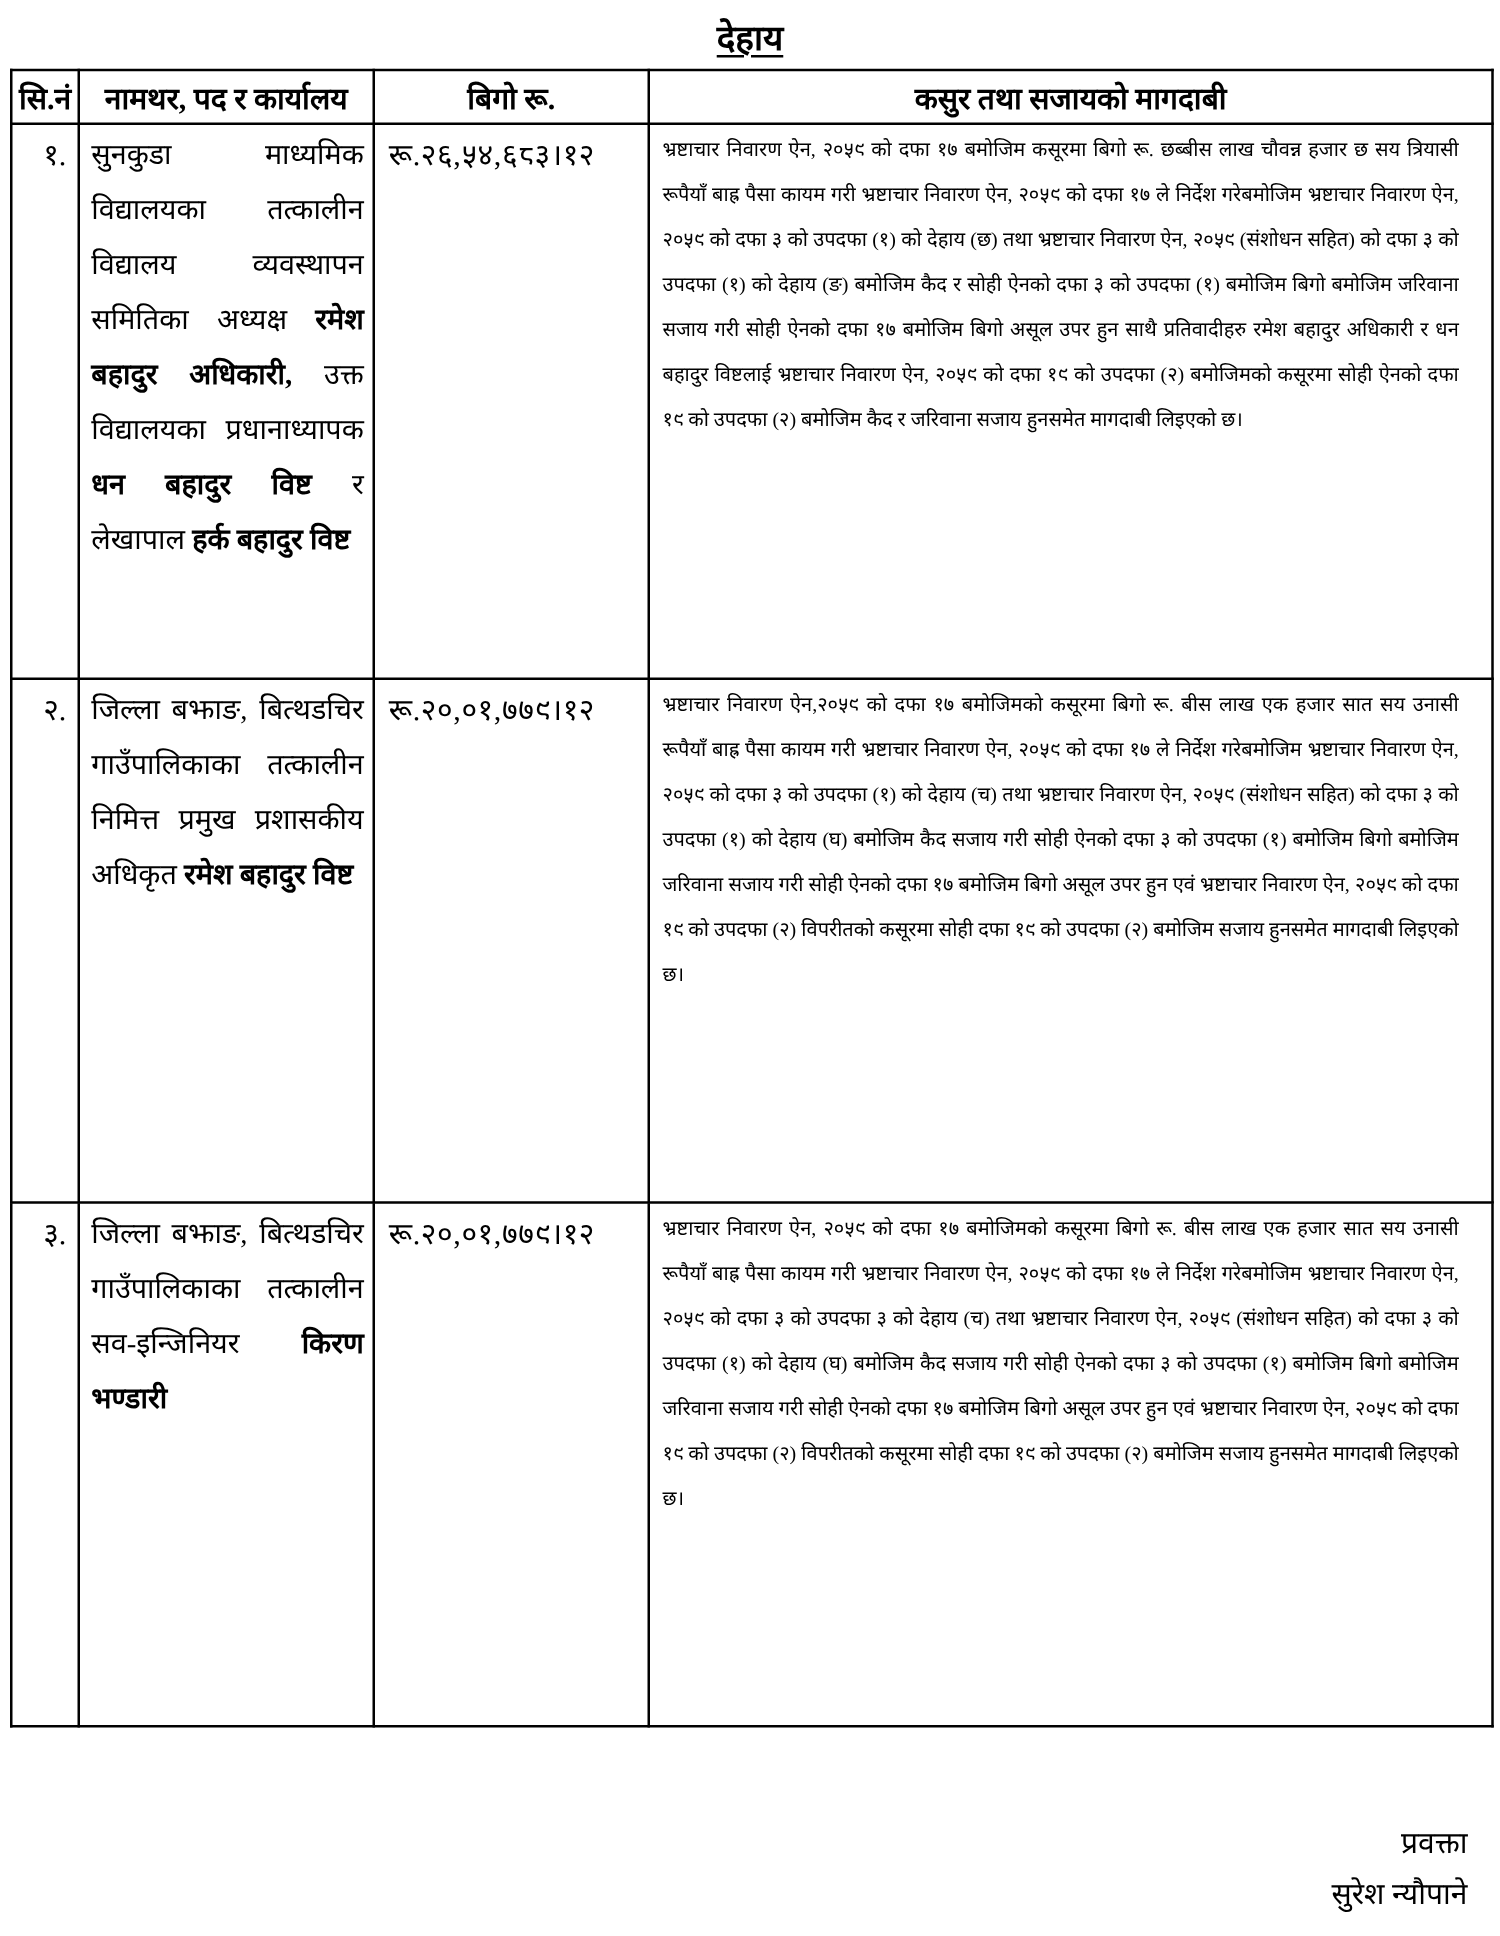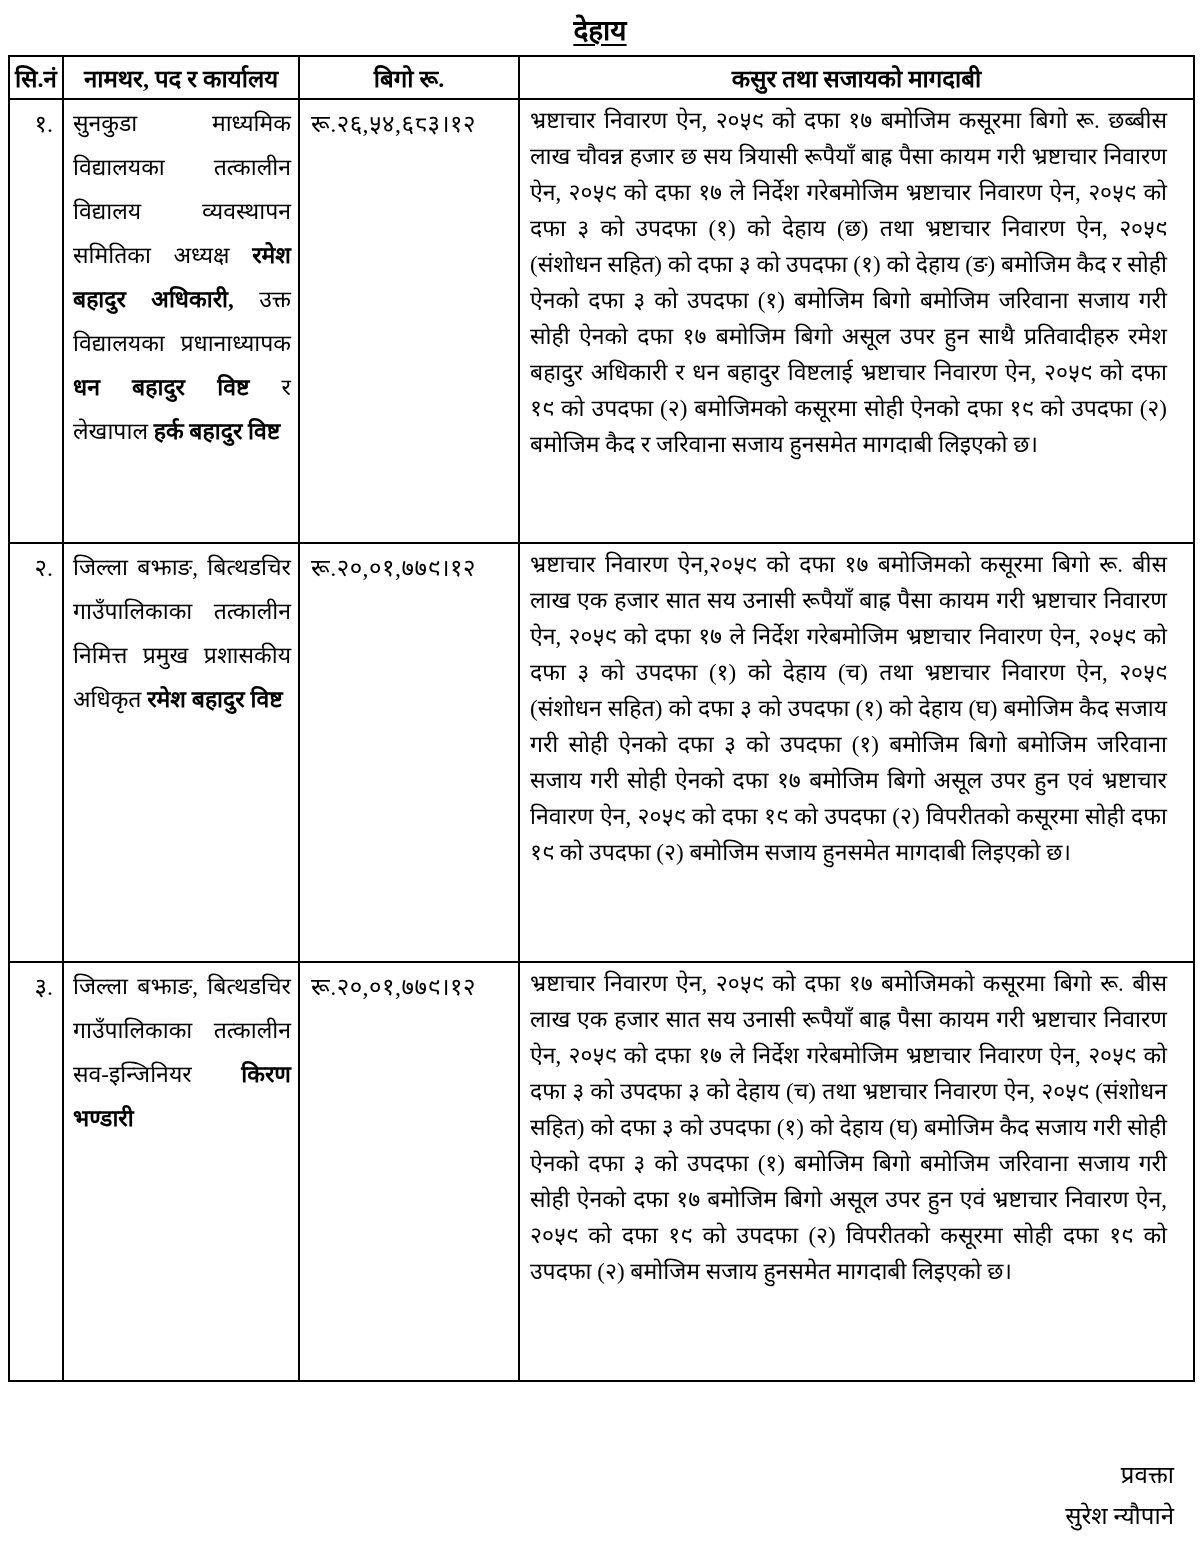--- a/index.html
+++ b/index.html
@@ -60,21 +60,21 @@
     text-align: justify;
     padding: 2px 7px 12px 9px;
   }
   td.amount-cell {
     font-size: 24px;
     padding: 6px 16px 0 11px;
     letter-spacing: 0.5px;
     white-space: nowrap;
   }
   td.charge-cell {
-    font-size: 23px;
+    font-size: 16px;
     line-height: 36px;
     text-align: justify;
     padding: 3px 26px 0 10px;
   }
   .bold { font-weight: bold; }
   .signature {
     position: absolute;
     right: 26px;
     top: 1455px;
     text-align: right;

